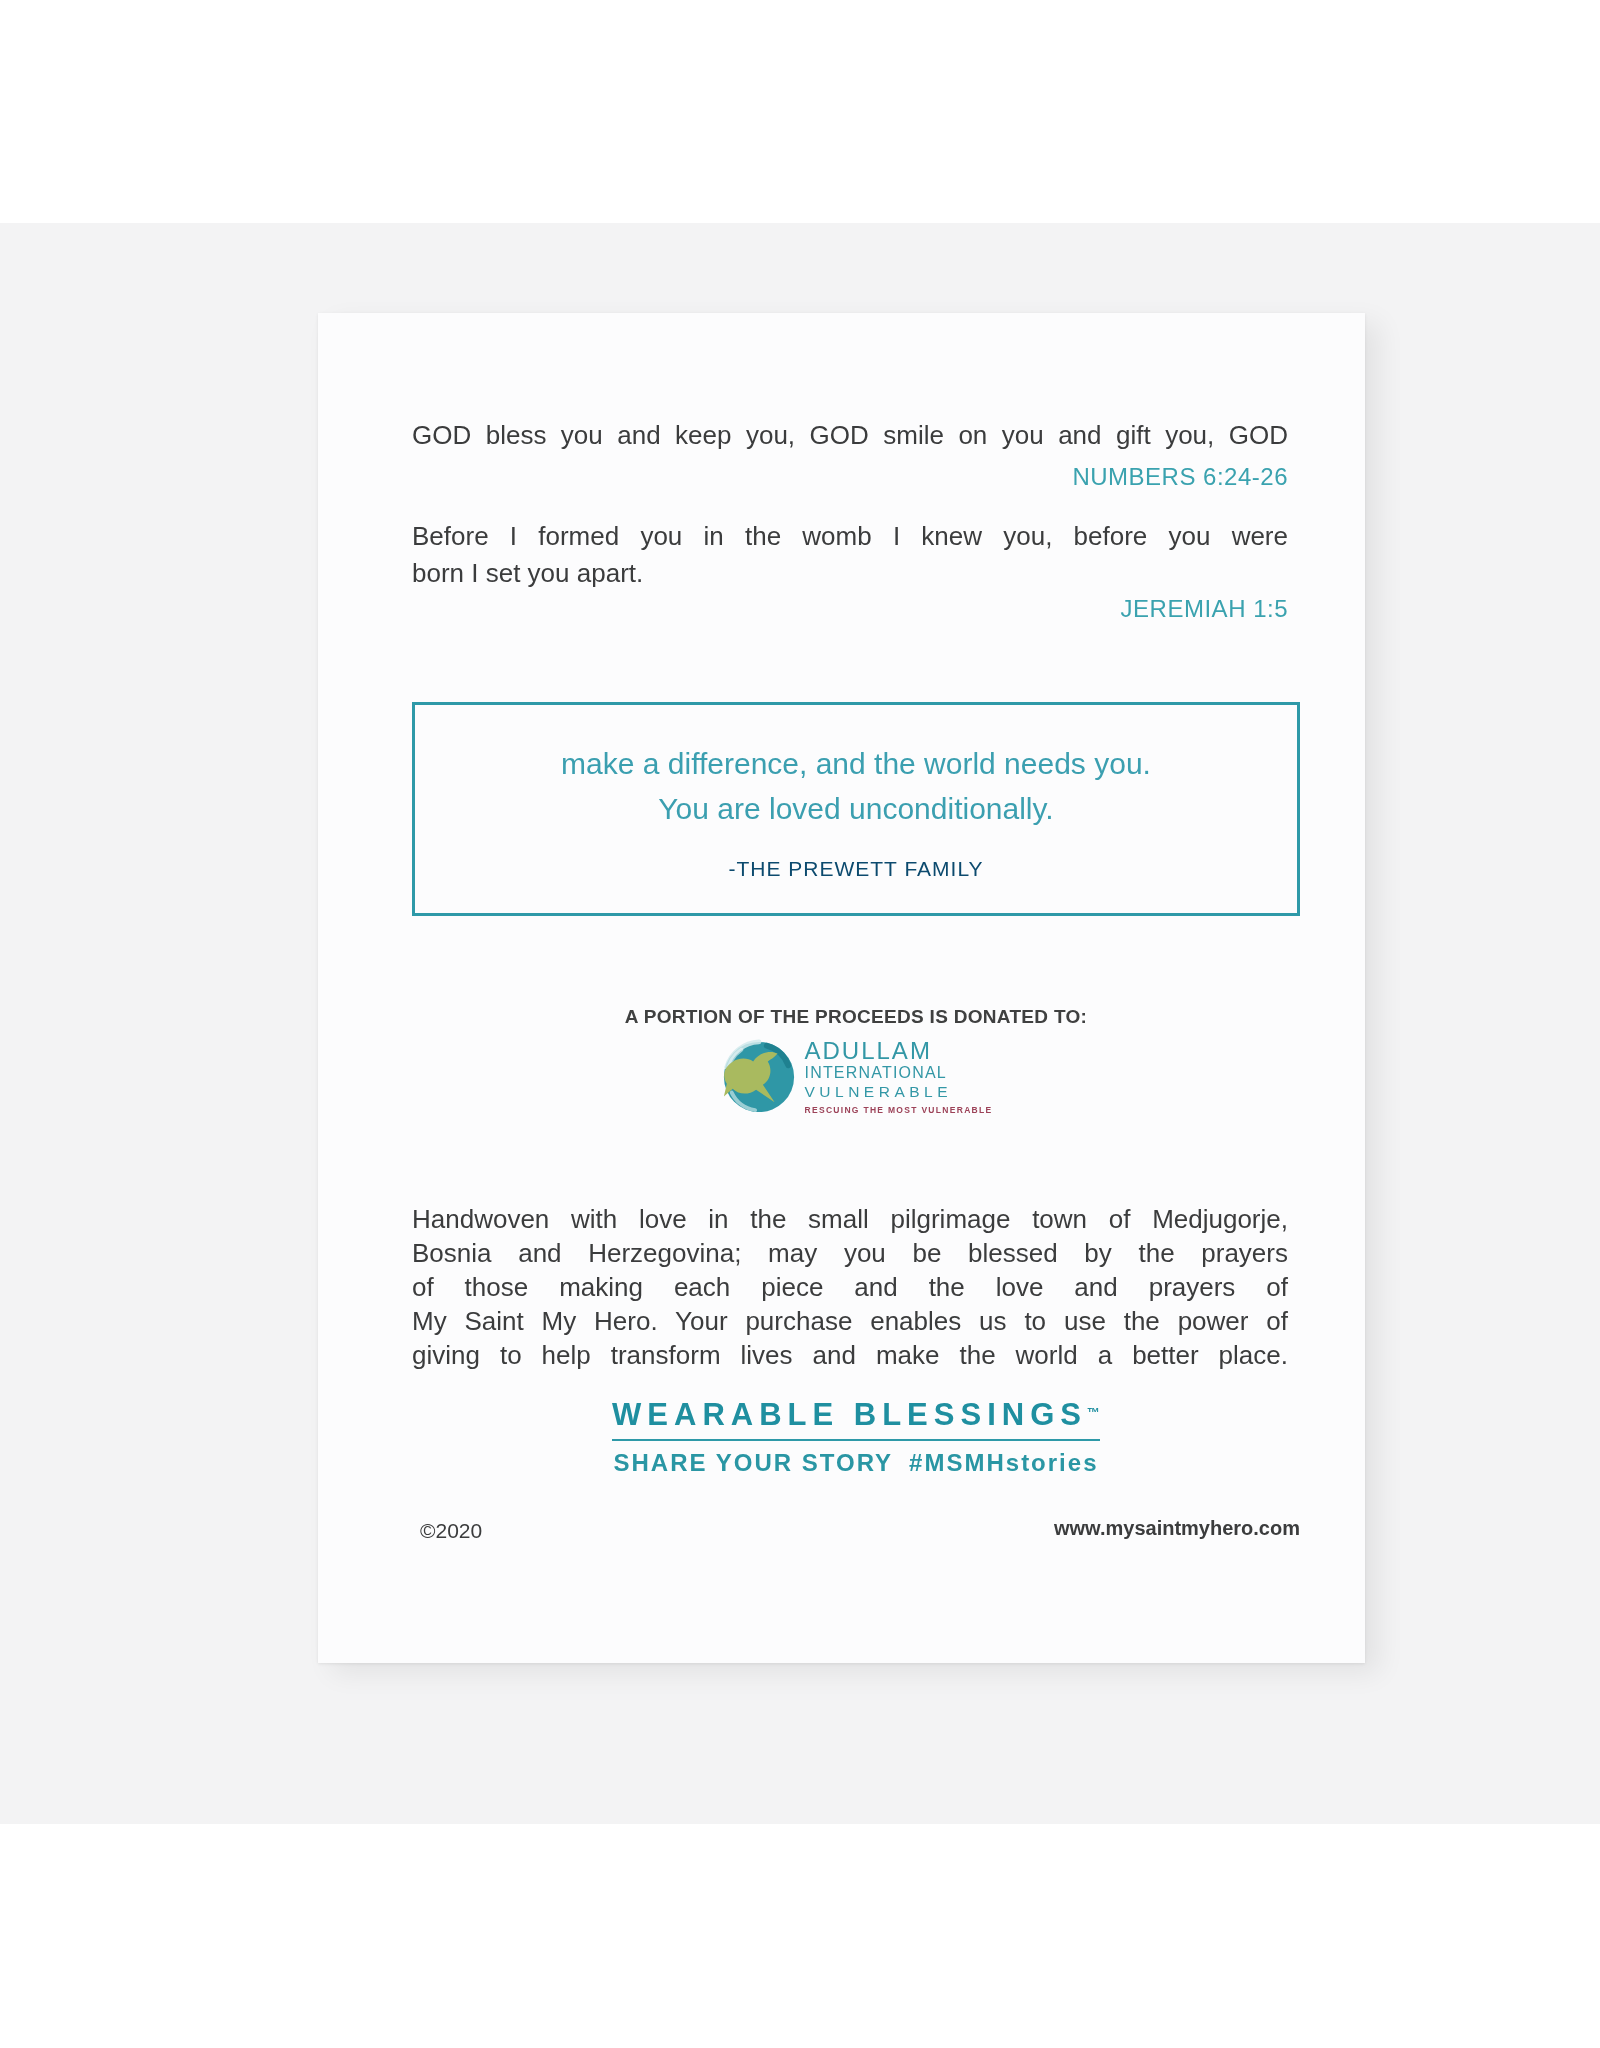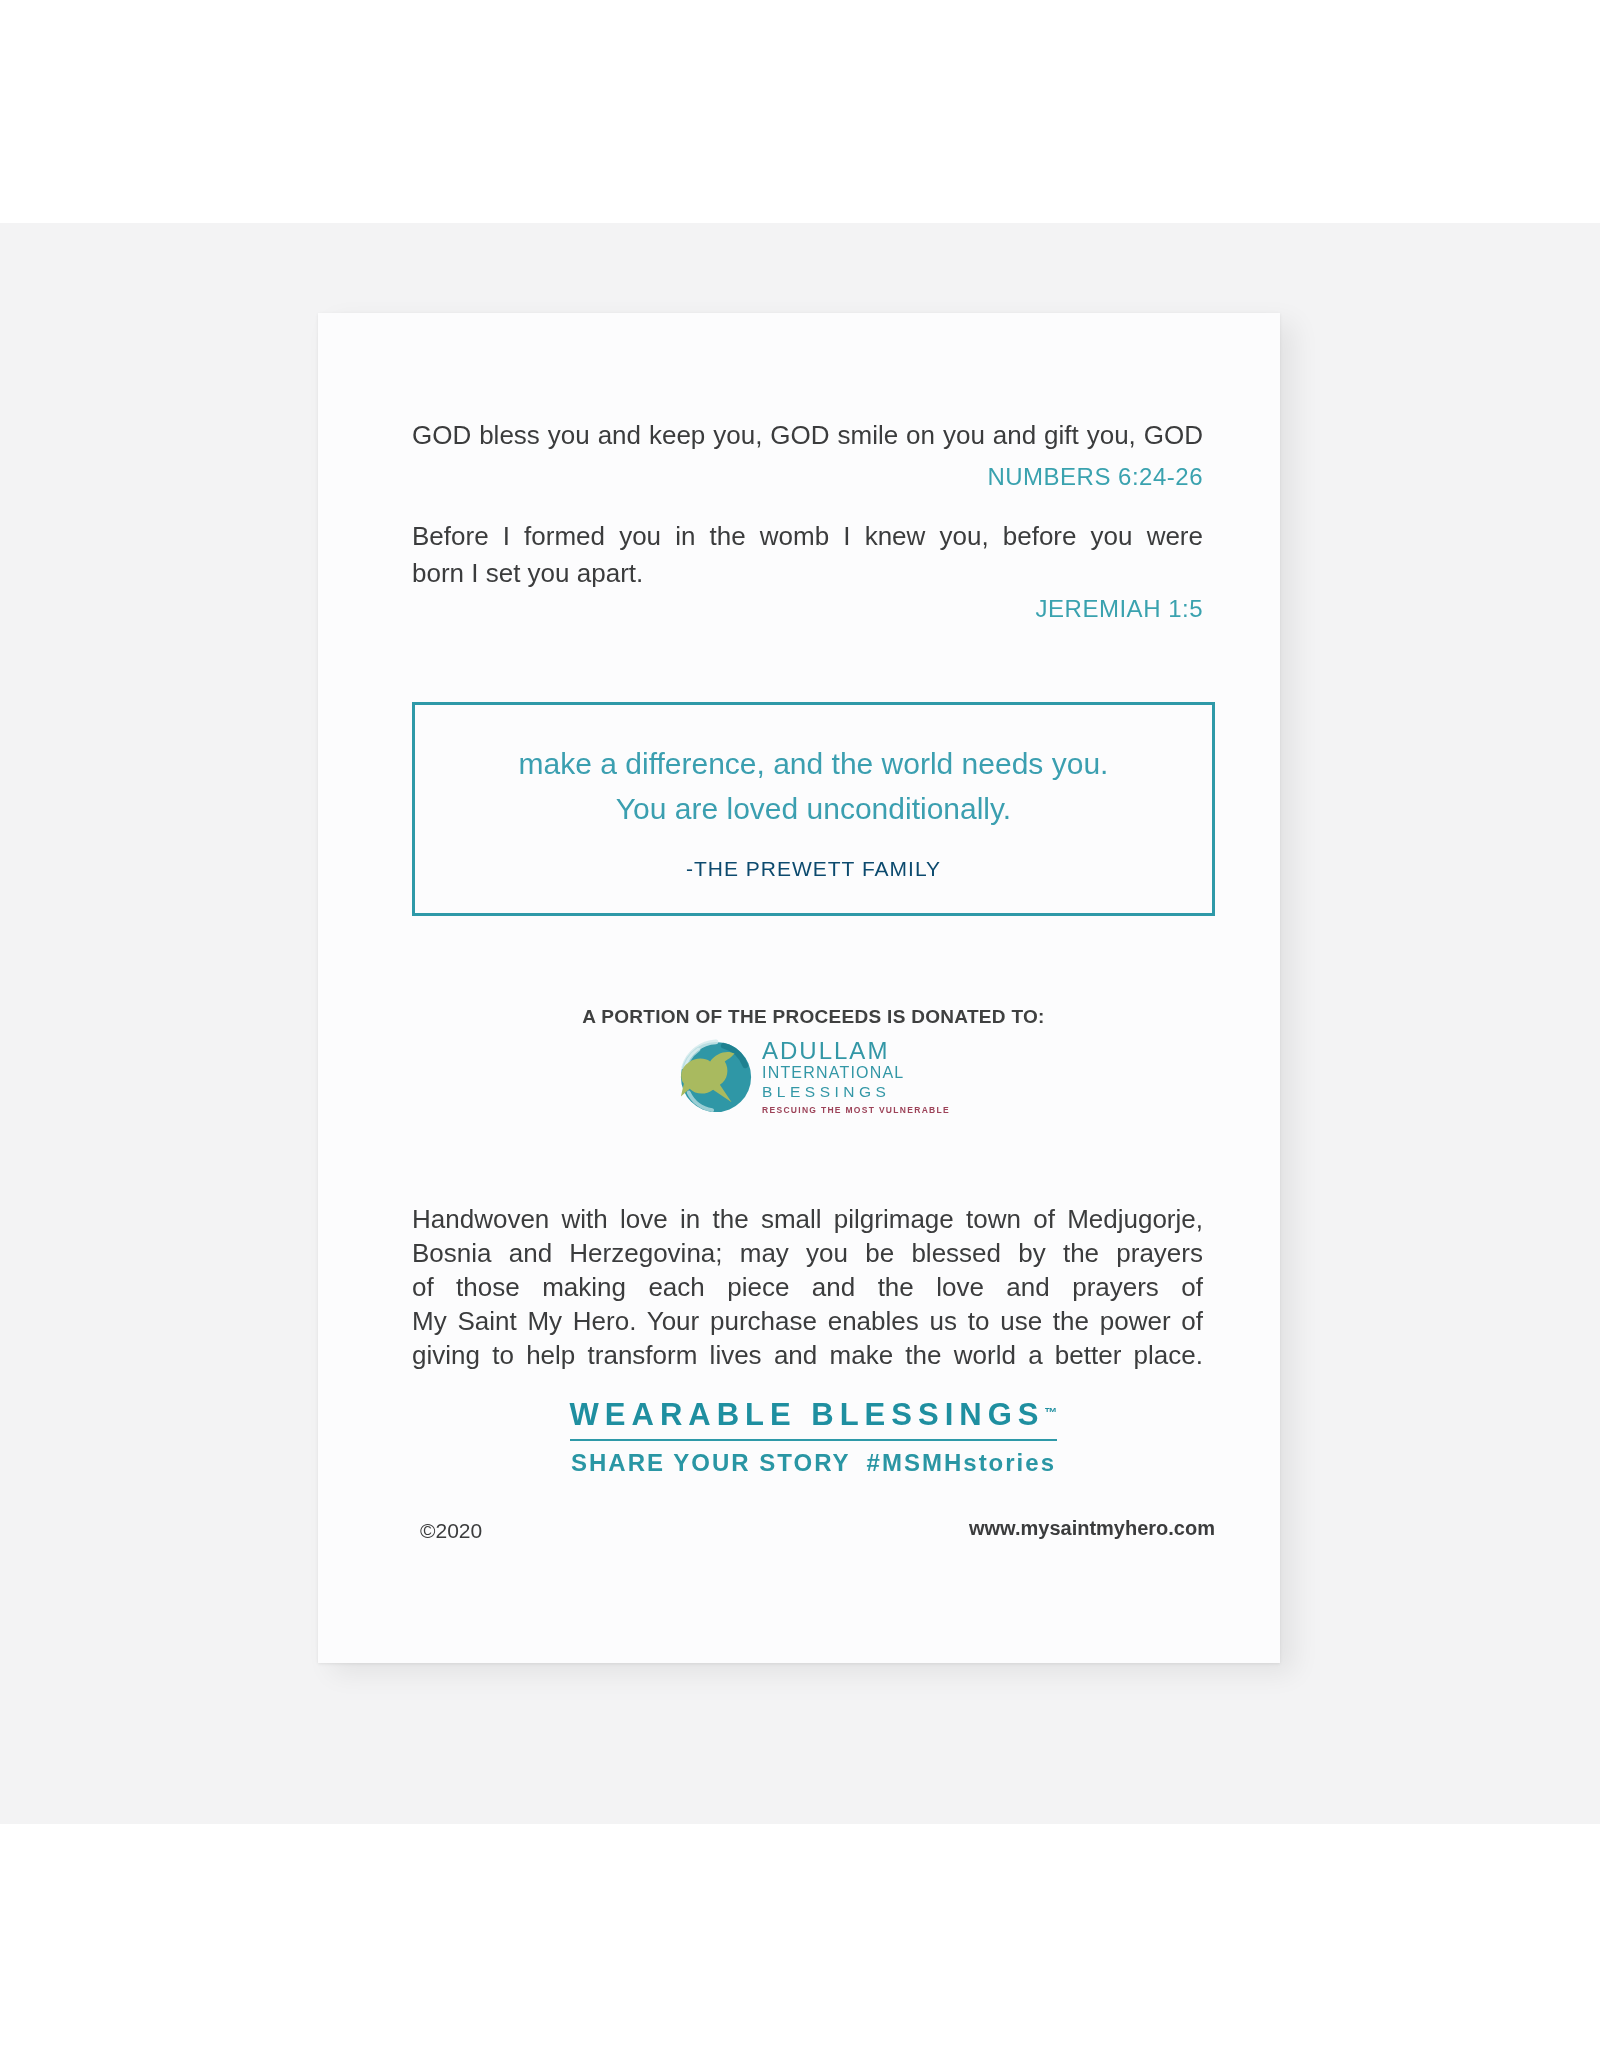--- a/index.html
+++ b/index.html
@@ -12,21 +12,21 @@
   }
   .photo-band {
     position: absolute;
     left: 0; top: 223px;
     width: 1600px; height: 1601px;
     background: #f3f3f4;
   }
   .card {
     position: absolute;
     left: 318px; top: 313px;
-    width: 962px; height: 1350px;
+    width: 1047px; height: 1350px;
     background: #fcfcfd;
     box-shadow: 0 1px 3px rgba(0,0,0,0.08), 14px 10px 26px rgba(0,0,0,0.07);
   }
   .content {
     margin: 0 65px 0 94px;
     padding-top: 104px;
     color: #3b3c3d;
   }
   .verse { font-size: 26px; line-height: 37px; color: #3b3c3d; margin-right: 12px; }
   .jline { text-align: justify; text-align-last: justify; }
@@ -126,21 +126,21 @@
         <circle cx="40" cy="40" r="36" fill="#2f97a6"></circle>
         <path d="M40 4 A36 36 0 0 0 7 30" stroke="#d2eaec" stroke-width="5" fill="none" stroke-linecap="round" opacity="0.85"></path>
         <path d="M70 28 A33 33 0 0 0 48 8" stroke="#1c7c8b" stroke-width="6" fill="none" opacity="0.8" stroke-linecap="round"></path>
         <path d="M12 56 A32 32 0 0 0 36 74" stroke="#c8e5e8" stroke-width="4" fill="none" opacity="0.7" stroke-linecap="round"></path>
         <path d="M8 36 A33 33 0 0 1 22 12" stroke="#e6f4f5" stroke-width="4" fill="none" opacity="0.6" stroke-linecap="round"></path>
         <path d="M34 24 C40 15 52 12 59 16 C56 20 52 22 49 24 C54 32 52 43 44 48 L56 66 L37 53 C29 59 19 58 13 52 L4 60 L7 47 C2 40 4 30 12 25 C19 20 28 20 34 24 Z" fill="#a9ba5f"></path>
       </svg>
       <div class="logo-text">
         <div class="logo-name1">ADULLAM</div>
         <div class="logo-name2">INTERNATIONAL</div>
-        <div class="logo-name3">BLESSINGS</div>
+        <div class="logo-name3">VULNERABLE</div>
         <div class="logo-tagline">RESCUING THE MOST VULNERABLE</div>
       </div>
     </div>
 
     <div class="description">
       <div class="jline">Handwoven with love in the small pilgrimage town of Medjugorje,</div>
       <div class="jline">Bosnia and Herzegovina; may you be blessed by the prayers</div>
       <div class="jline">of those making each piece and the love and prayers of</div>
       <div class="jline">My Saint My Hero. Your purchase enables us to use the power of</div>
       <div class="jline">giving to help transform lives and make the world a better place.</div>

